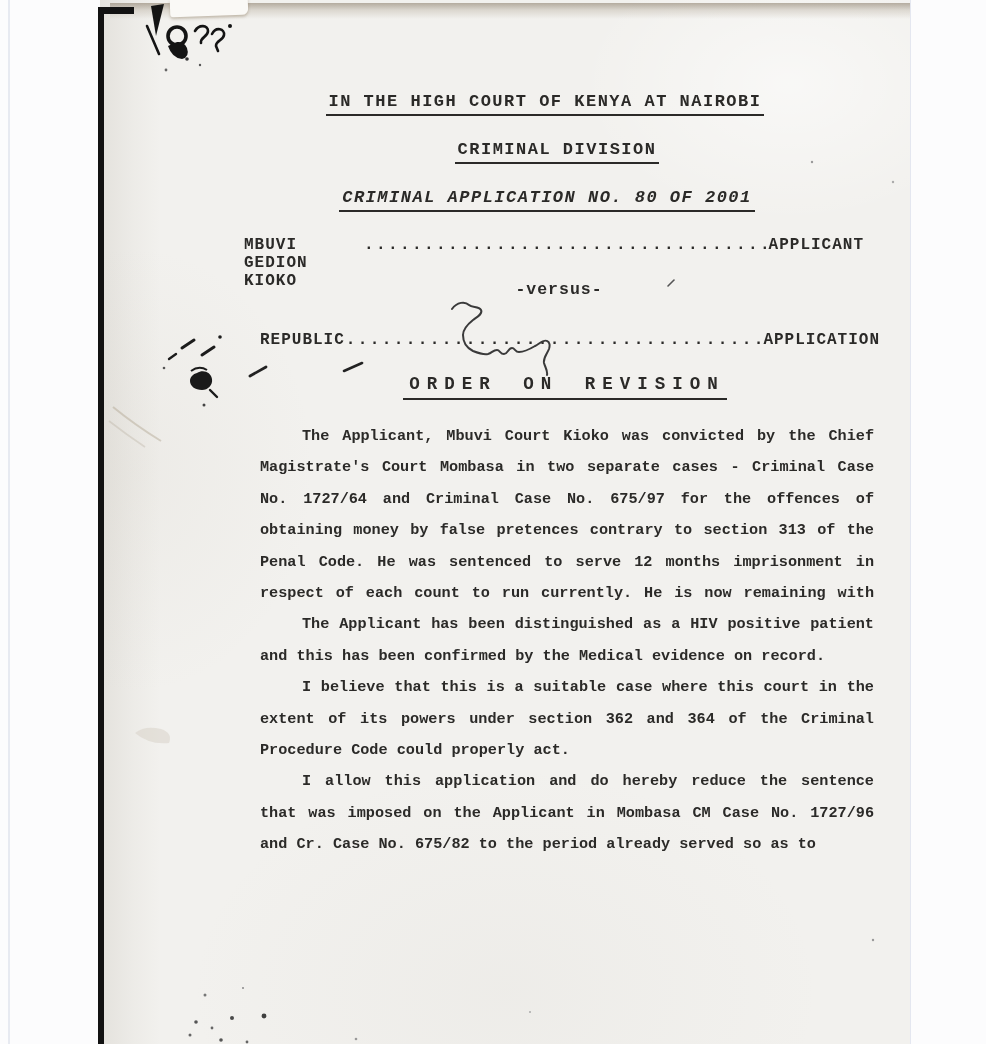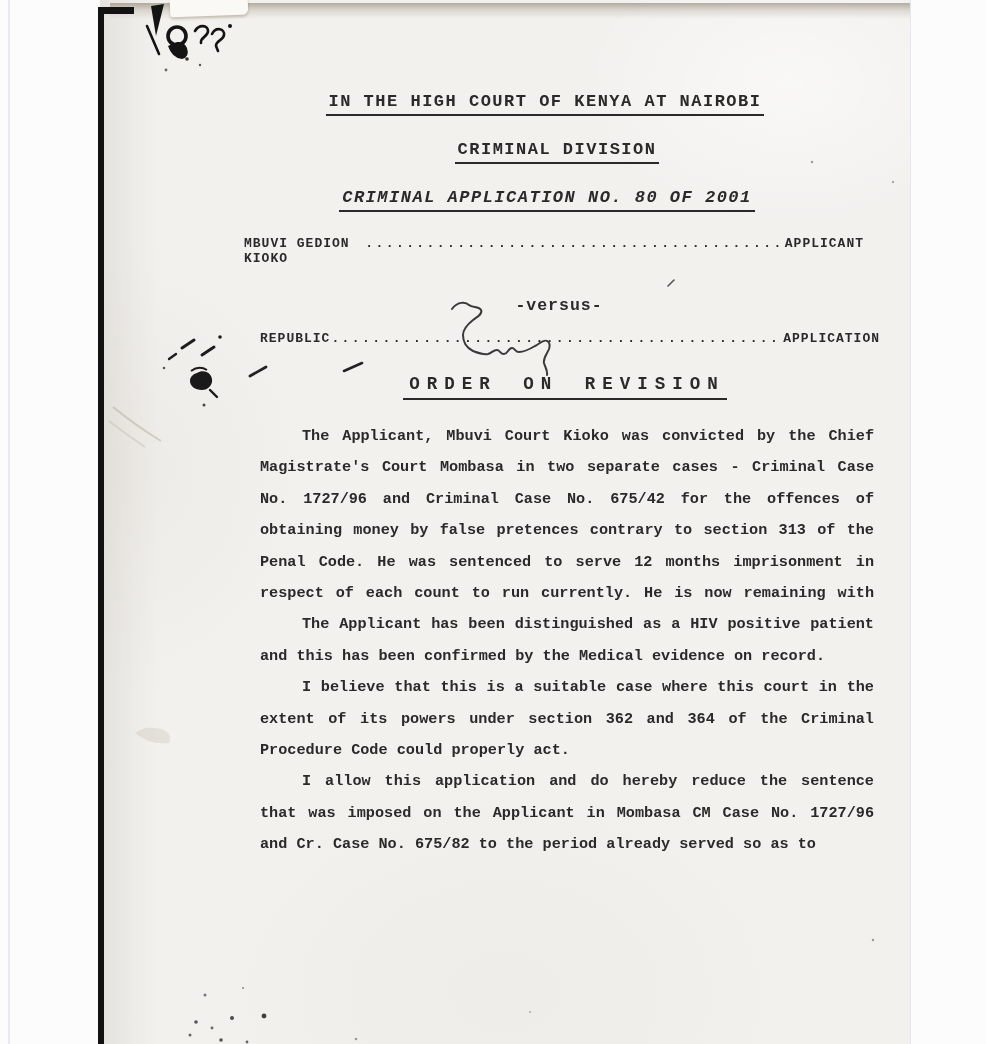--- a/index.html
+++ b/index.html
@@ -25,25 +25,25 @@
     transform:rotate(-2deg);box-shadow:0 2px 3px rgba(120,100,70,.35);border-radius:0 0 6px 3px;}
   .scan-border-left{position:absolute;left:98px;top:7px;width:6px;height:1037px;background:#121212;}
   .scan-border-corner{position:absolute;left:98px;top:7px;width:36px;height:7px;background:#121212;}
 
   .content{position:absolute;left:160px;top:0;width:614px;color:#2b2a28;font-weight:700;}
   .hline{position:absolute;width:100%;text-align:center;font-size:17px;letter-spacing:1.5px;white-space:nowrap;}
   .hline .u{display:inline-block;border-bottom:2.4px solid #2b2a28;padding:0 3px 3px 3px;}
   .t1{top:92px;transform:translateX(-22px);}
   .t2{top:140px;transform:translateX(-10px);}
   .t3{top:188px;transform:translateX(-20px);font-style:italic;}
-  .party{position:absolute;display:flex;align-items:baseline;font-size:13px;letter-spacing:1px;width:620px;}
+  .party{position:absolute;display:flex;align-items:baseline;font-size:16px;letter-spacing:1px;width:620px;}
   .party .leader{flex:1 1 auto;overflow:hidden;white-space:nowrap;letter-spacing:2.4px;margin:0 1px;}
   .row-applicant{top:236px;left:-16px;}
   .row-respondent{top:331px;left:0px;}
-  .versus{position:absolute;top:296px;width:100%;text-align:center;font-size:16.5px;letter-spacing:1px;transform:translateX(-8px);}
+  .versus{position:absolute;top:280px;width:100%;text-align:center;font-size:16.5px;letter-spacing:1px;transform:translateX(-8px);}
   .order{top:374px;font-size:17.5px;letter-spacing:7px;word-spacing:9px;transform:translateX(-2px);}
   .order .u{border-bottom:2.6px solid #2b2a28;padding:0 2px 4px 6px;}
 
   .body-text{position:absolute;top:421px;left:0;width:614px;font-size:15.2px;line-height:31.4px;}
   .bline{text-align:justify;text-align-last:justify;}
   .bline.first{text-indent:42px;}
   .bline.plast{text-align-last:left;}
 
   svg.artifact{position:absolute;pointer-events:none;}
 </style>
@@ -75,21 +75,21 @@
         <span>REPUBLIC</span>
           <span class="leader">......................................................</span>
           <span>APPLICATION</span>
       </div>
 
       <div class="hline order"><span class="u">ORDER ON REVISION</span></div>
 
       <div class="body-text">
           <div class="bline first">The Applicant, Mbuvi Court Kioko was convicted by the Chief</div>
           <div class="bline">Magistrate's Court Mombasa in two separate cases - Criminal Case</div>
-          <div class="bline">No. 1727/96 and Criminal Case No. 675/42 for the offences of</div>
+          <div class="bline">No. 1727/64 and Criminal Case No. 675/97 for the offences of</div>
           <div class="bline">obtaining money by false pretences contrary to section 313 of the</div>
           <div class="bline">Penal Code.  He was sentenced to serve 12 months imprisonment in</div>
           <div class="bline">respect of each count to run currently.  He is now remaining with</div>
           <div class="bline first">The Applicant has been distinguished as a HIV positive patient</div>
           <div class="bline plast">and this has been confirmed by the Medical evidence on record.</div>
           <div class="bline first">I believe that this is a suitable case where this court in the</div>
           <div class="bline">extent of its powers under section 362 and 364 of the Criminal</div>
           <div class="bline plast">Procedure Code could properly act.</div>
           <div class="bline first">I allow this application and do hereby reduce the sentence</div>
           <div class="bline">that was imposed on the Applicant in Mombasa CM Case No. 1727/96</div>

